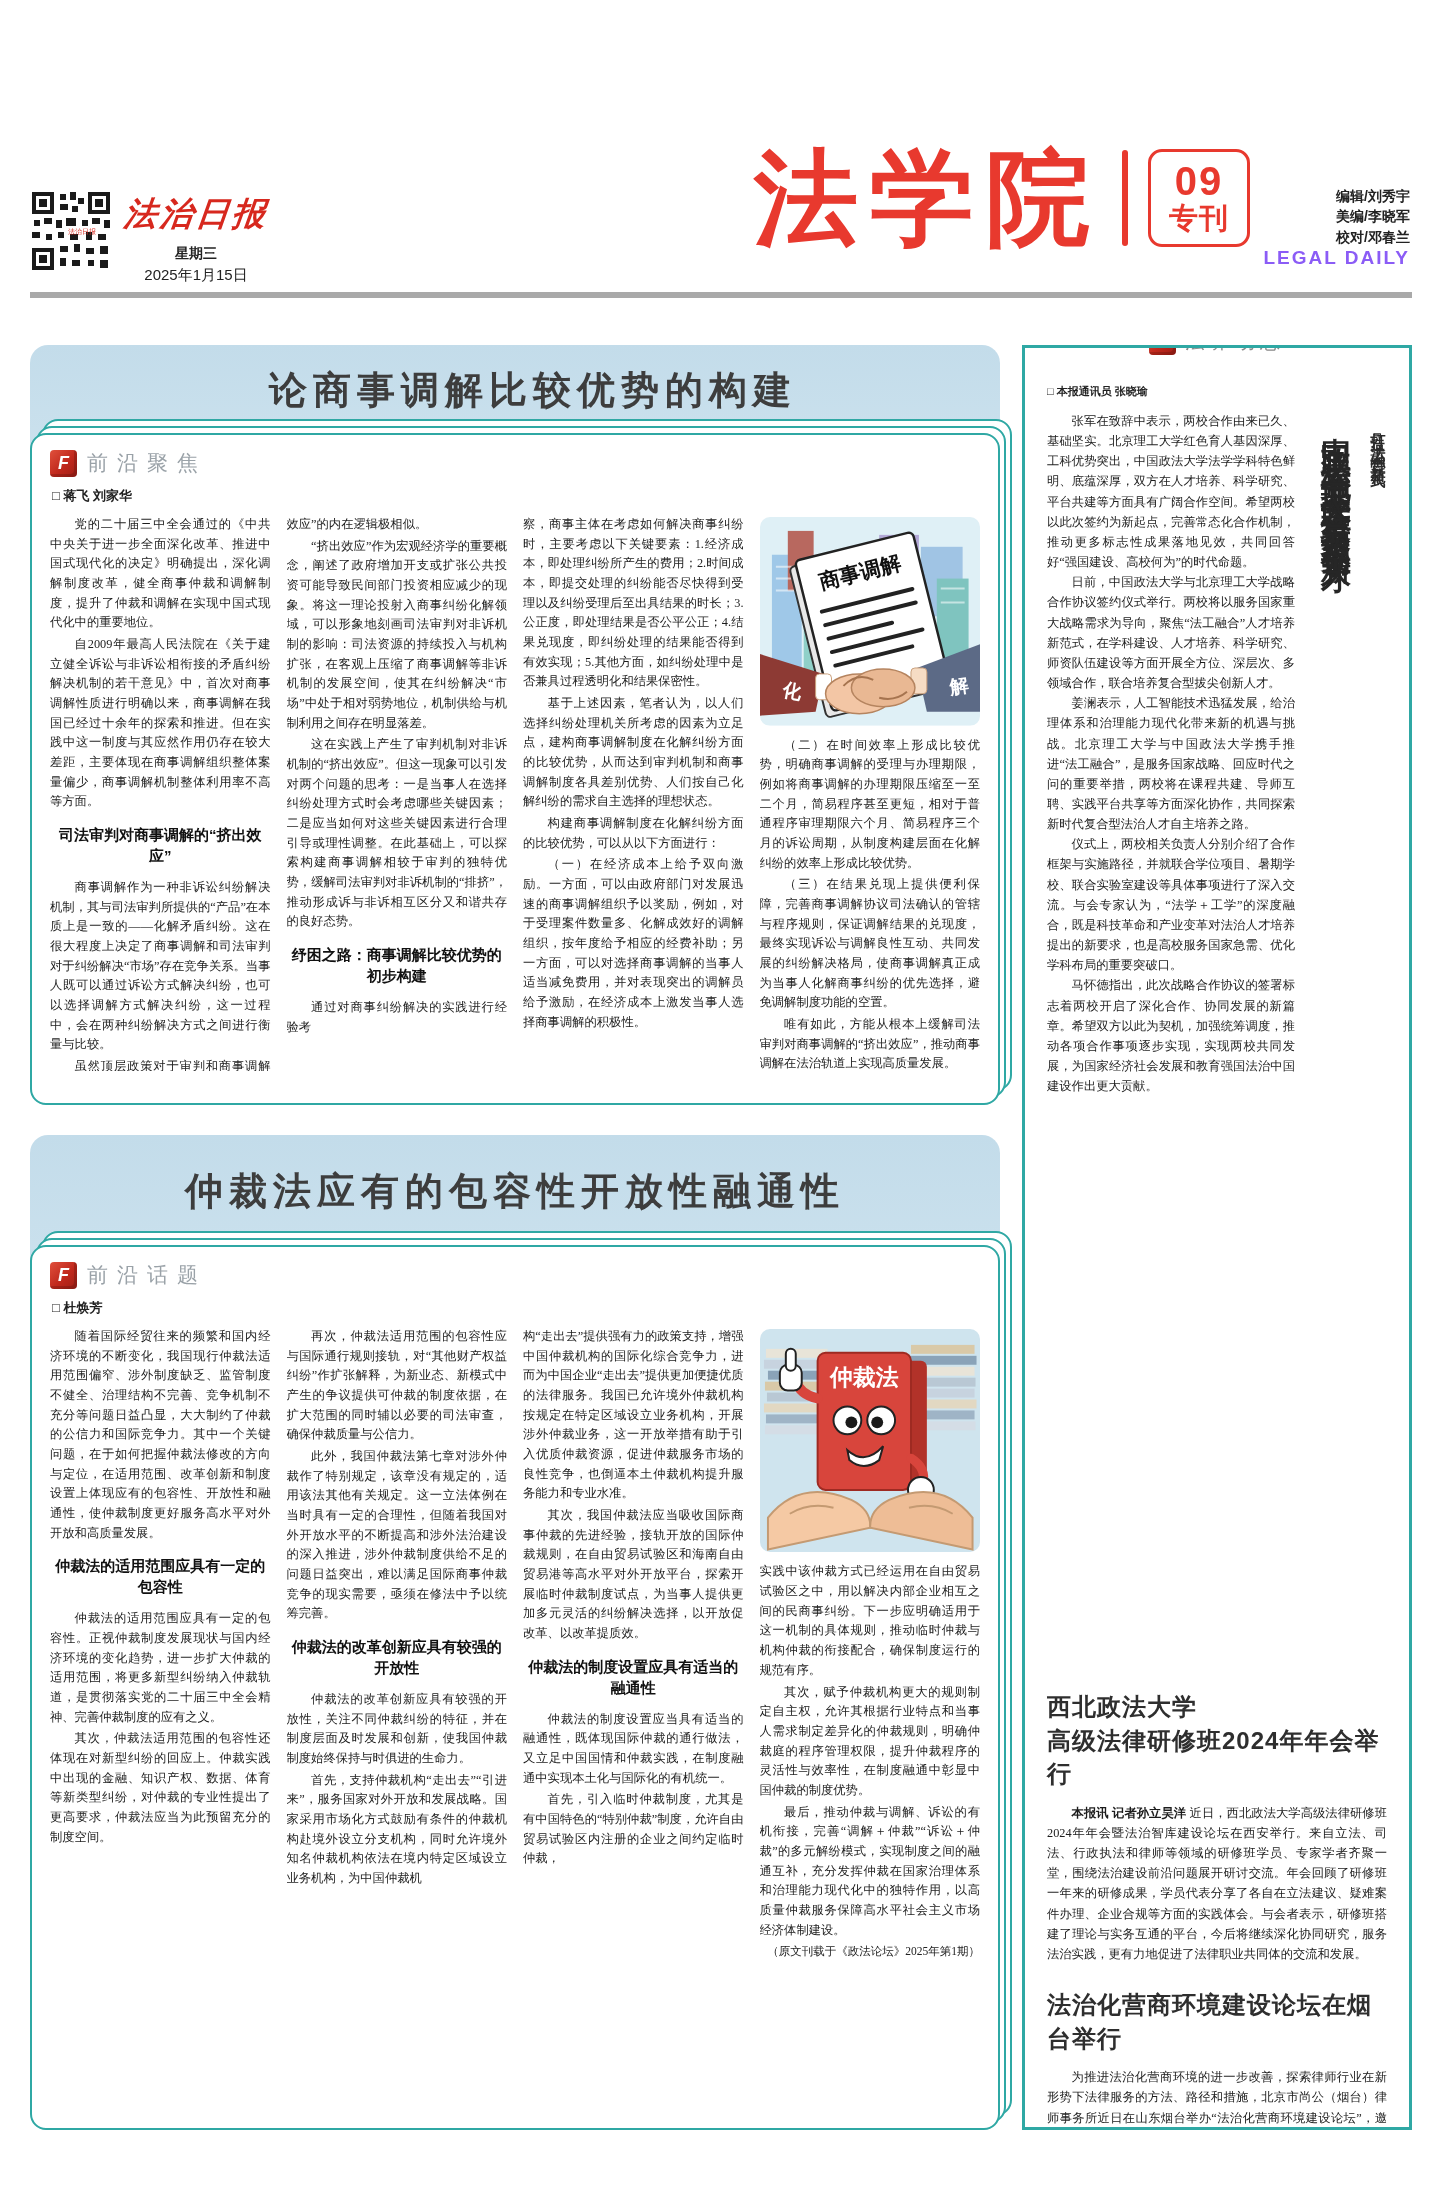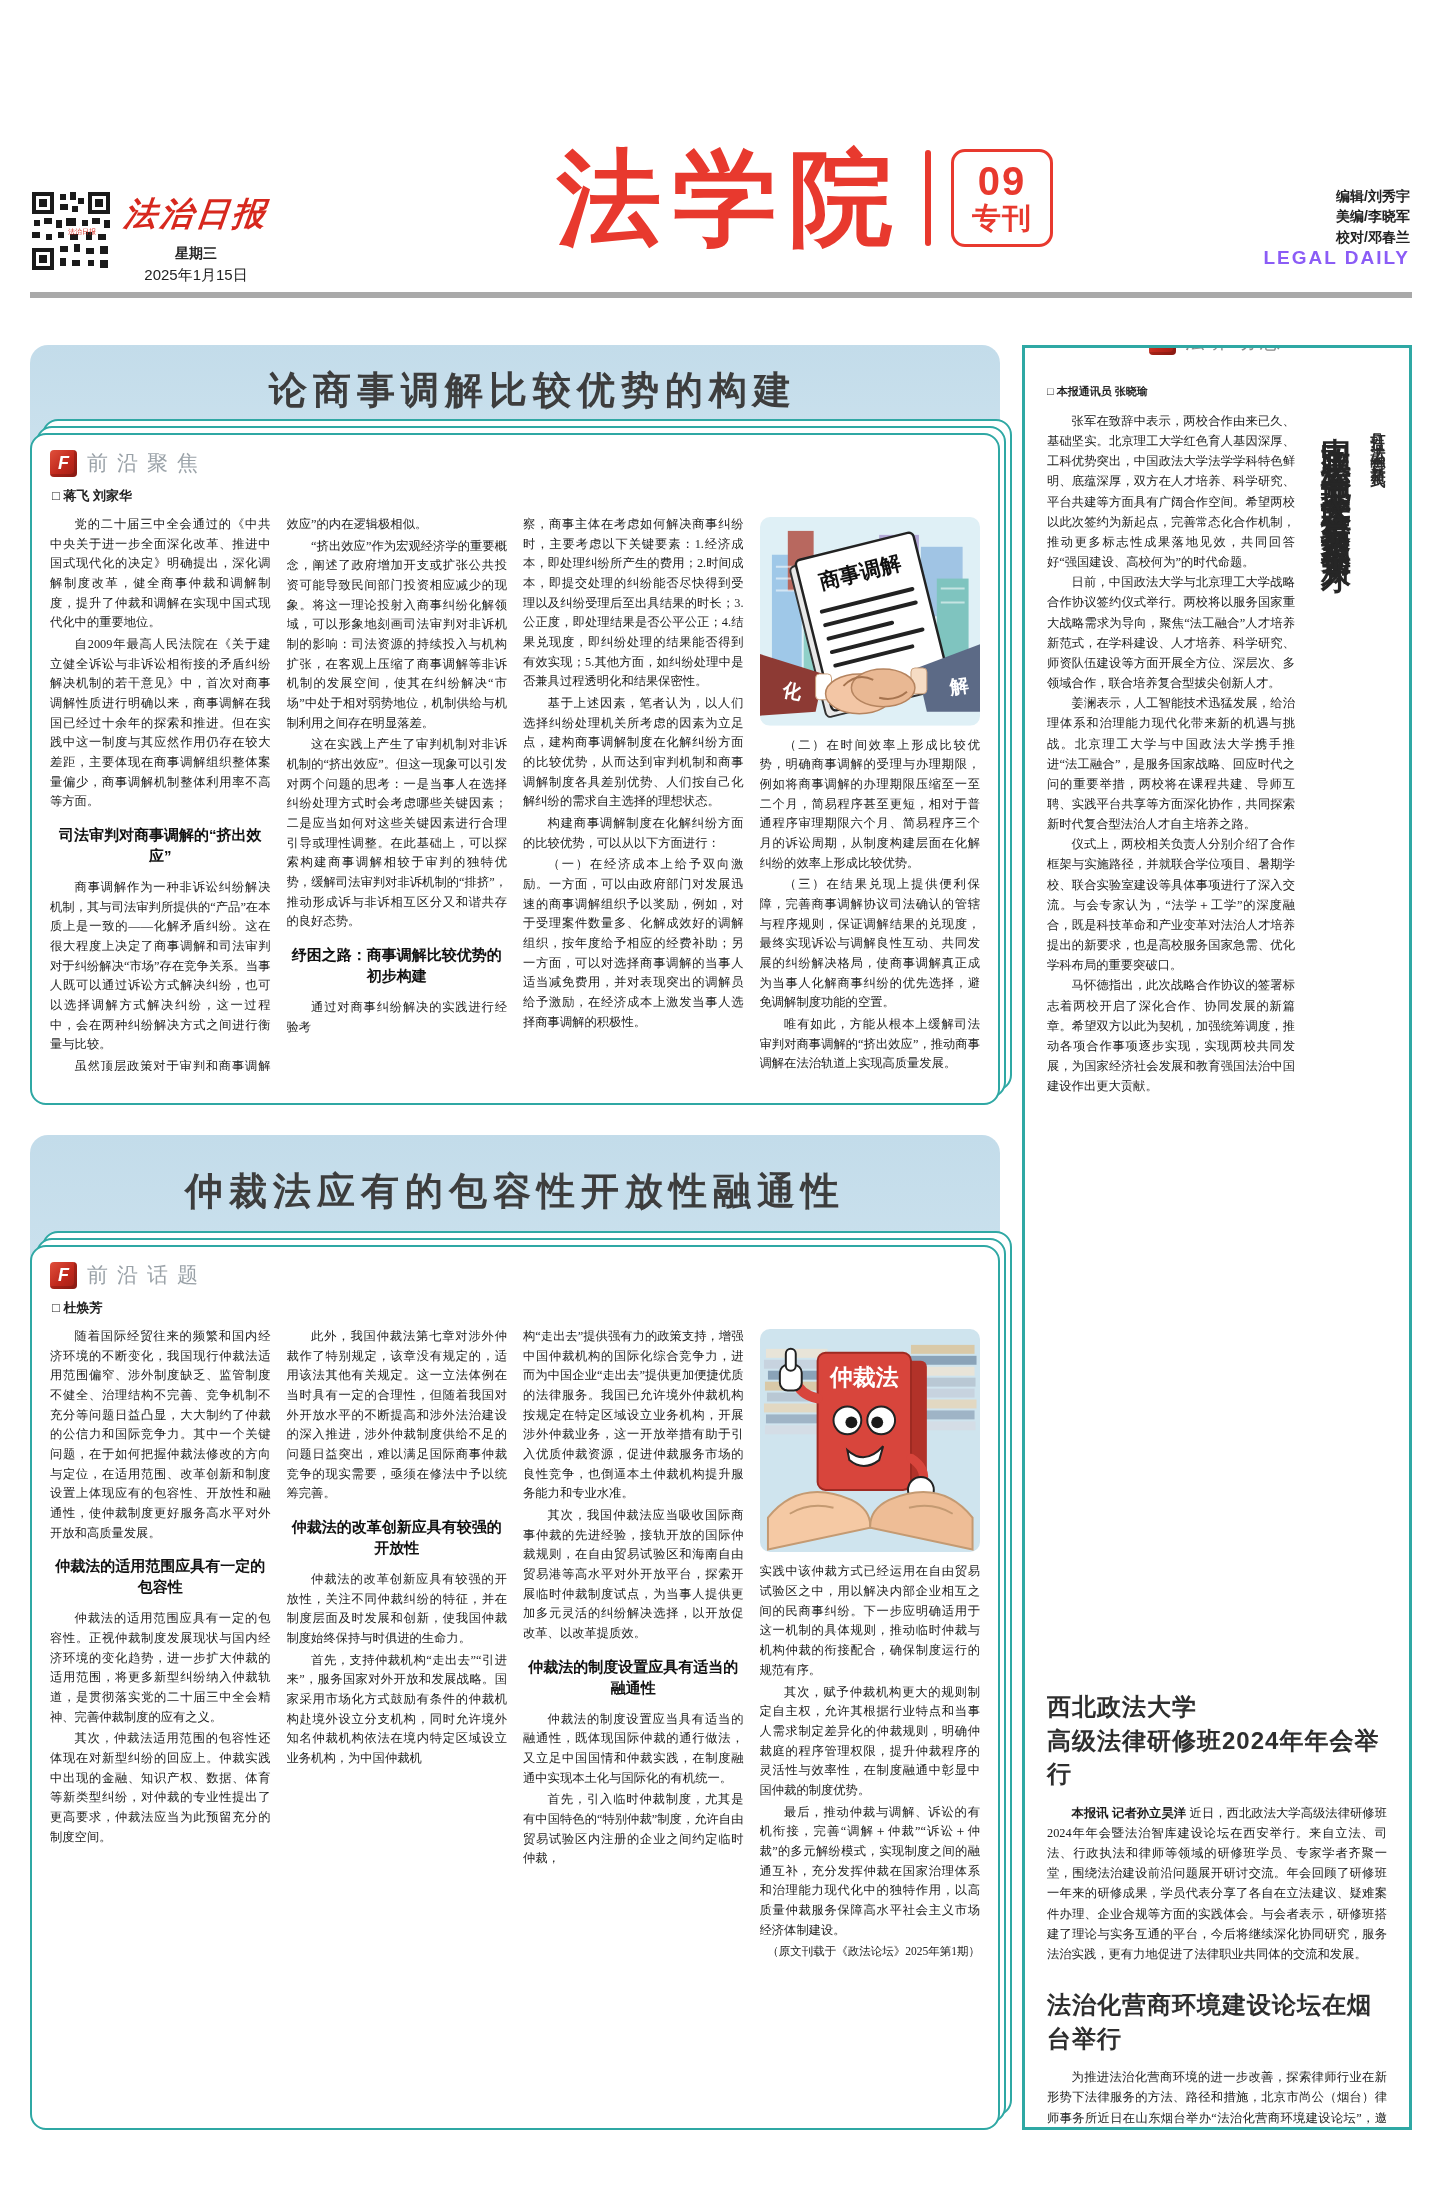--- a/index.html
+++ b/index.html
@@ -7,21 +7,21 @@
         font-family:"Liberation Serif","DejaVu Serif",serif;color:#1c1c1c;}
   
   .header{position:absolute;top:138px;left:30px;right:30px;height:152px;display:flex;align-items:flex-start;}
   .mast-left{width:330px;display:flex;gap:12px;align-items:flex-start;padding-top:52px;}
   .qr{width:82px;height:82px;flex:0 0 auto;}
   .mast-info{display:flex;flex-direction:column;align-items:center;padding-top:2px;}
   .paper-name{font-family:"DejaVu Serif",serif;font-weight:900;font-style:italic;
               font-size:33px;color:#d7281e;letter-spacing:3px;transform:skewX(-6deg);white-space:nowrap;}
   .weekday{font-family:"Liberation Sans",sans-serif;font-size:14px;color:#222;margin-top:8px;font-weight:700;}
   .pubdate{font-family:"Liberation Sans",sans-serif;font-size:15px;color:#222;margin-top:3px;font-weight:400;}
-  .mast-center{flex:1;display:flex;align-items:center;justify-content:center;gap:20px;padding-top:8px;}
+  .mast-center{flex:1;display:flex;align-items:center;justify-content:flex-end;gap:20px;padding-top:8px;}
   .section-title{font-family:"Liberation Sans",sans-serif;font-weight:900;font-size:104px;line-height:1;
                  color:#e8392e;letter-spacing:12px;}
   .red-bar{width:6px;height:96px;background:#e8392e;border-radius:3px;}
   .badge{width:96px;height:92px;border:3px solid #e8392e;border-radius:14px;display:flex;flex-direction:column;
          align-items:center;justify-content:center;color:#e8392e;font-family:"Liberation Sans",sans-serif;}
   .badge-num{font-size:40px;font-weight:900;line-height:1;letter-spacing:2px;}
   .badge-label{font-size:29px;font-weight:900;line-height:1.1;margin-top:2px;letter-spacing:1px;}
   .mast-right{width:160px;margin-left:auto;text-align:right;padding-top:48px;
               font-family:"Liberation Sans",sans-serif;}
   .staff-line{font-size:14px;color:#222;line-height:1.45;font-weight:700;}
@@ -248,20 +248,21 @@
           </div>
           <div class="authors">□ 杜焕芳</div>
           <div class="cols cols-2">
             <div class="col">
                 <p class="col-p rb-p-like">随着国际经贸往来的频繁和国内经济环境的不断变化，我国现行仲裁法适用范围偏窄、涉外制度缺乏、监管制度不健全、治理结构不完善、竞争机制不充分等问题日益凸显，大大制约了仲裁的公信力和国际竞争力。其中一个关键问题，在于如何把握仲裁法修改的方向与定位，在适用范围、改革创新和制度设置上体现应有的包容性、开放性和融通性，使仲裁制度更好服务高水平对外开放和高质量发展。</p>
                 <h4 class="col-subhead">仲裁法的适用范围应具有一定的包容性</h4>
                 <p class="col-p rb-p-like">仲裁法的适用范围应具有一定的包容性。正视仲裁制度发展现状与国内经济环境的变化趋势，进一步扩大仲裁的适用范围，将更多新型纠纷纳入仲裁轨道，是贯彻落实党的二十届三中全会精神、完善仲裁制度的应有之义。</p>
                 <p class="col-p rb-p-like">其次，仲裁法适用范围的包容性还体现在对新型纠纷的回应上。仲裁实践中出现的金融、知识产权、数据、体育等新类型纠纷，对仲裁的专业性提出了更高要求，仲裁法应当为此预留充分的制度空间。</p>
               </div>
             <div class="col">
+                <p class="col-p rb-p-like">再次，仲裁法适用范围的包容性应与国际通行规则接轨，对“其他财产权益纠纷”作扩张解释，为新业态、新模式中产生的争议提供可仲裁的制度依据，在扩大范围的同时辅以必要的司法审查，确保仲裁质量与公信力。</p>
                 <p class="col-p rb-p-like">此外，我国仲裁法第七章对涉外仲裁作了特别规定，该章没有规定的，适用该法其他有关规定。这一立法体例在当时具有一定的合理性，但随着我国对外开放水平的不断提高和涉外法治建设的深入推进，涉外仲裁制度供给不足的问题日益突出，难以满足国际商事仲裁竞争的现实需要，亟须在修法中予以统筹完善。</p>
                 <h4 class="col-subhead">仲裁法的改革创新应具有较强的开放性</h4>
                 <p class="col-p rb-p-like">仲裁法的改革创新应具有较强的开放性，关注不同仲裁纠纷的特征，并在制度层面及时发展和创新，使我国仲裁制度始终保持与时俱进的生命力。</p>
                 <p class="col-p rb-p-like">首先，支持仲裁机构“走出去”“引进来”，服务国家对外开放和发展战略。国家采用市场化方式鼓励有条件的仲裁机构赴境外设立分支机构，同时允许境外知名仲裁机构依法在境内特定区域设立业务机构，为中国仲裁机</p>
               </div>
             <div class="col">
                 <p class="col-pc rb-p-like">构“走出去”提供强有力的政策支持，增强中国仲裁机构的国际化综合竞争力，进而为中国企业“走出去”提供更加便捷优质的法律服务。我国已允许境外仲裁机构按规定在特定区域设立业务机构，开展涉外仲裁业务，这一开放举措有助于引入优质仲裁资源，促进仲裁服务市场的良性竞争，也倒逼本土仲裁机构提升服务能力和专业水准。</p>
                 <p class="col-p rb-p-like">其次，我国仲裁法应当吸收国际商事仲裁的先进经验，接轨开放的国际仲裁规则，在自由贸易试验区和海南自由贸易港等高水平对外开放平台，探索开展临时仲裁制度试点，为当事人提供更加多元灵活的纠纷解决选择，以开放促改革、以改革提质效。</p>
                 <h4 class="col-subhead">仲裁法的制度设置应具有适当的融通性</h4>
                 <p class="col-p rb-p-like">仲裁法的制度设置应当具有适当的融通性，既体现国际仲裁的通行做法，又立足中国国情和仲裁实践，在制度融通中实现本土化与国际化的有机统一。</p>

